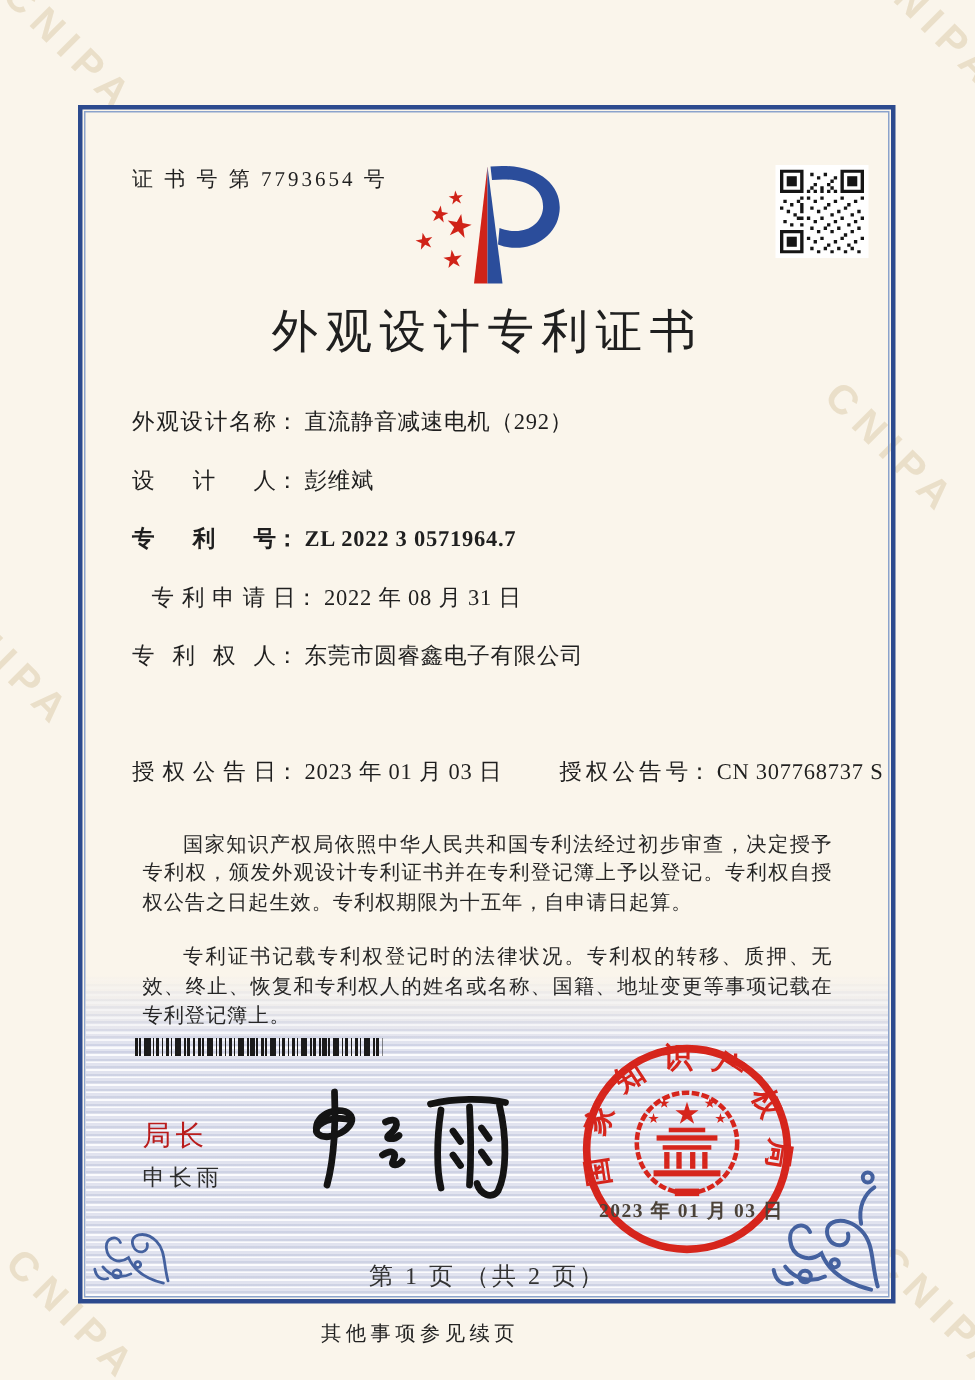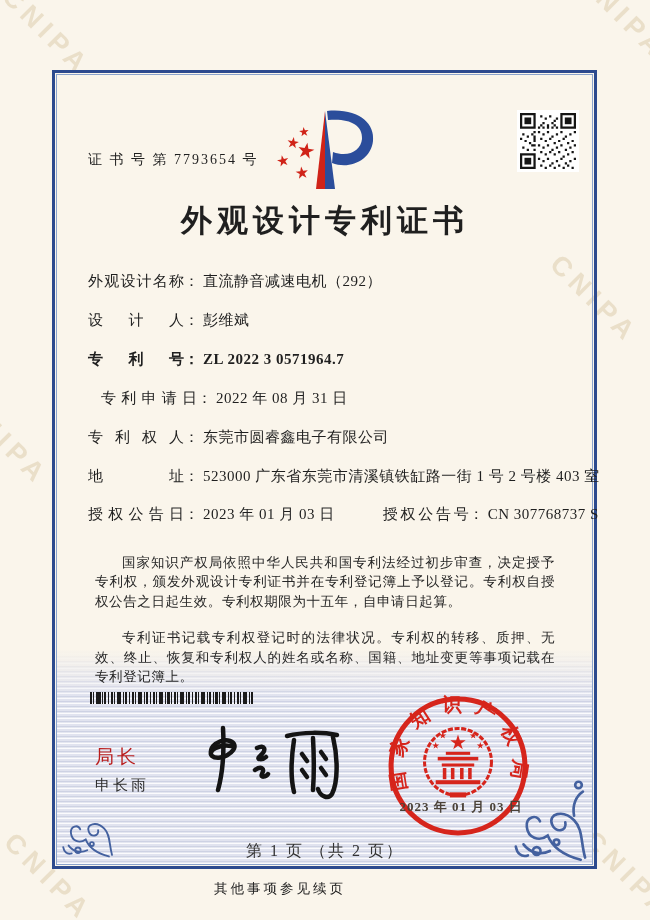--- a/index.html
+++ b/index.html
@@ -29,33 +29,33 @@
     content:""; position:absolute; inset:0;
     background:repeating-linear-gradient(0deg, rgba(255,255,255,0.85) 0 1px, rgba(158,166,200,0.28) 2px 3px, rgba(255,255,255,0) 3px 5px);
     -webkit-mask-image:linear-gradient(to bottom, transparent, #000 52px);
             mask-image:linear-gradient(to bottom, transparent, #000 52px);
   }
   .flourish{position:absolute; bottom:4px;}
   .flourish.left{left:4px; transform:scaleX(-1);}
   .flourish.right{right:4px; width:78px; height:88px;}
   .flourish.left svg{width:58px; height:62px;}
 
-  .cert-no{position:absolute; left:88px; top:111px; font-size:14px; letter-spacing:2px;margin-top:40px;}
+  .cert-no{position:absolute; left:88px; top:111px; font-size:14px; letter-spacing:2px;}
   .logo{position:absolute; left:272px; top:102px;}
   .qr{position:absolute; left:517px; top:110px; width:62px; height:62px; background:#fff; padding:3px; box-sizing:border-box;}
   .qr svg{display:block; width:56px; height:56px;}
   .title{
     position:absolute; left:0; width:650px; top:200px; text-align:center;
-    font-size:31px; font-weight:bold; letter-spacing:5px;
+    font-size:31px; font-weight:normal; letter-spacing:5px;
   }
   .row{position:absolute; left:88px; font-size:15px; white-space:nowrap;}
   .lbl{display:inline-block; width:96px; text-align:justify; text-align-last:justify; vertical-align:bottom;}
   .colon{display:inline-block;}
   .val{margin-left:4px; letter-spacing:0.5px;}
-  .grant-no{margin-left:48px;}
+  .grant-no{margin-left:38px;}
   .grant-no .lbl{width:86px;}
   .body-text{
     position:absolute; left:78px; top:536px; width:494px;
     font-size:13.5px; line-height:19.4px; letter-spacing:0.6px; color:#262626;
     text-align:justify;
   }
   .body-text p{margin:17px; text-indent:2em;}
   .barcode{
     position:absolute; left:90px; top:692px; width:165px; height:12px;
     background-color:transparent;
@@ -162,23 +162,20 @@
   </div>
   <div class="row" style="top:350px;font-weight:bold;">
     <span class="lbl">专利号</span><span class="colon">：</span><span class="val">ZL 2022 3 0571964.7</span>
   </div>
   <div class="row" style="top:389px;margin-left:13px;">
     <span class="lbl">专利申请日</span><span class="colon">：</span><span class="val">2022 年 08 月 31 日</span>
   </div>
   <div class="row" style="top:428px;">
     <span class="lbl">专利权人</span><span class="colon">：</span><span class="val">东莞市圆睿鑫电子有限公司</span>
   </div>
-  <div class="row" style="top:467px;">
-    <span class="lbl">地址</span><span class="colon">：</span><span class="val">523000 广东省东莞市清溪镇铁缸路一街 1 号 2 号楼 403 室</span>
-  </div>
   <div class="row" style="top:505px;">
     <span class="lbl">授权公告日</span><span class="colon">：</span><span class="val">2023 年 01 月 03 日</span><span class="grant-no"><span class="lbl">授权公告号</span><span class="colon">：</span><span class="val">CN 307768737 S</span></span>
   </div>
 
   <div class="body-text">
     <p>国家知识产权局依照中华人民共和国专利法经过初步审查，决定授予专利权，颁发外观设计专利证书并在专利登记簿上予以登记。专利权自授权公告之日起生效。专利权期限为十五年，自申请日起算。</p>
     <p>专利证书记载专利权登记时的法律状况。专利权的转移、质押、无效、终止、恢复和专利权人的姓名或名称、国籍、地址变更等事项记载在专利登记簿上。</p>
   </div>
 
   <div class="barcode"></div>

